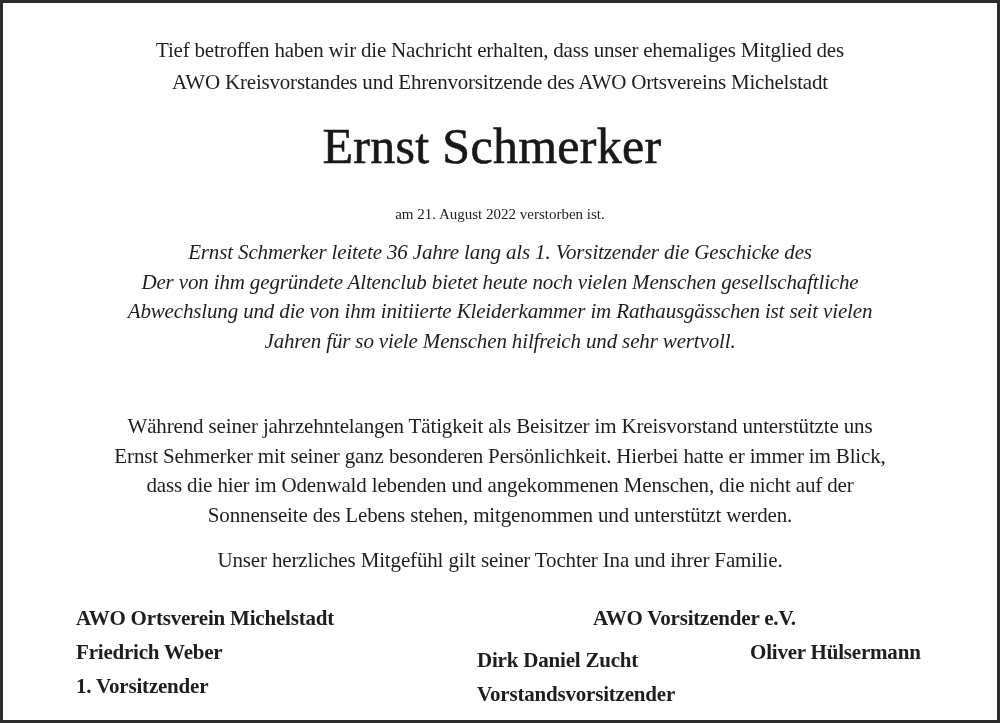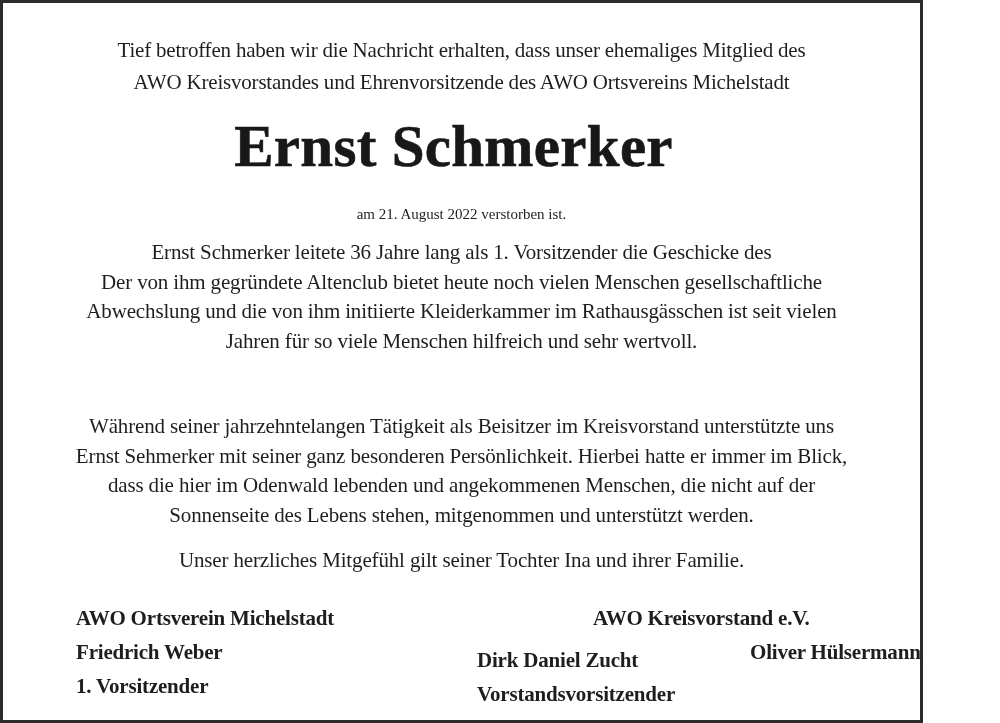--- a/index.html
+++ b/index.html
@@ -8,21 +8,21 @@
       background: #ffffff;
     }
     body {
       width: 1000px;
       height: 723px;
       overflow: hidden;
     }
     .notice {
       position: relative;
       box-sizing: border-box;
-      width: 923px;
+      width: 1000px;
       height: 723px;
       border: 3px solid #2b2b2b;
       background: #ffffff;
       color: #1e1e1e;
       font-family: "Liberation Serif", "DejaVu Serif", serif;
     }
     .intro {
       position: absolute;
       left: 0;
       right: 0;
@@ -32,23 +32,23 @@
       line-height: 32px;
       letter-spacing: -0.2px;
     }
     .intro .line { display: block; }
     .name {
       position: absolute;
       left: 0;
       right: 16px;
       top: 113px;
       text-align: center;
-      font-size: 59px;
+      font-size: 50px;
       line-height: 60px;
-      font-weight: bold;
+      font-weight: normal;
       letter-spacing: 0.3px;
       color: #181818;
       -webkit-text-stroke: 0.6px #181818;
     }
     .died {
       position: absolute;
       left: 0;
       right: 0;
       top: 196px;
       text-align: center;
@@ -58,21 +58,21 @@
     .para {
       position: absolute;
       left: 0;
       right: 0;
       text-align: center;
       font-size: 21px;
       line-height: 29.5px;
       letter-spacing: -0.15px;
     }
     .para .line { display: block; white-space: nowrap; }
-    .p1 { top: 235px; }
+    .p1 { top: 235px; font-style: italic; }
     .p2 { top: 409px; }
     .p3 { top: 543px; }
 
     .signatures {
       position: absolute;
       left: 0;
       right: 0;
       top: 598px;
       font-size: 21px;
       line-height: 34px;
@@ -135,21 +135,21 @@
   </div>
 
   <div class="signatures">
     <div class="sig-left">
       <span class="sig-line">AWO Ortsverein Michelstadt</span>
       <span class="sig-line">Friedrich Weber</span>
       <span class="sig-line">1. Vorsitzender</span>
     </div>
 
     <div class="sig-right-org">
-      <span class="sig-line">AWO Kreisvorstand e.V.</span>
+      <span class="sig-line">AWO Vorsitzender e.V.</span>
     </div>
 
     <div class="sig-right-a">
       <span class="sig-line">Dirk Daniel Zucht</span>
       <span class="sig-line">Vorstandsvorsitzender</span>
     </div>
 
     <div class="sig-right-b">
       <span class="sig-line">Oliver Hülsermann</span>
     </div>

